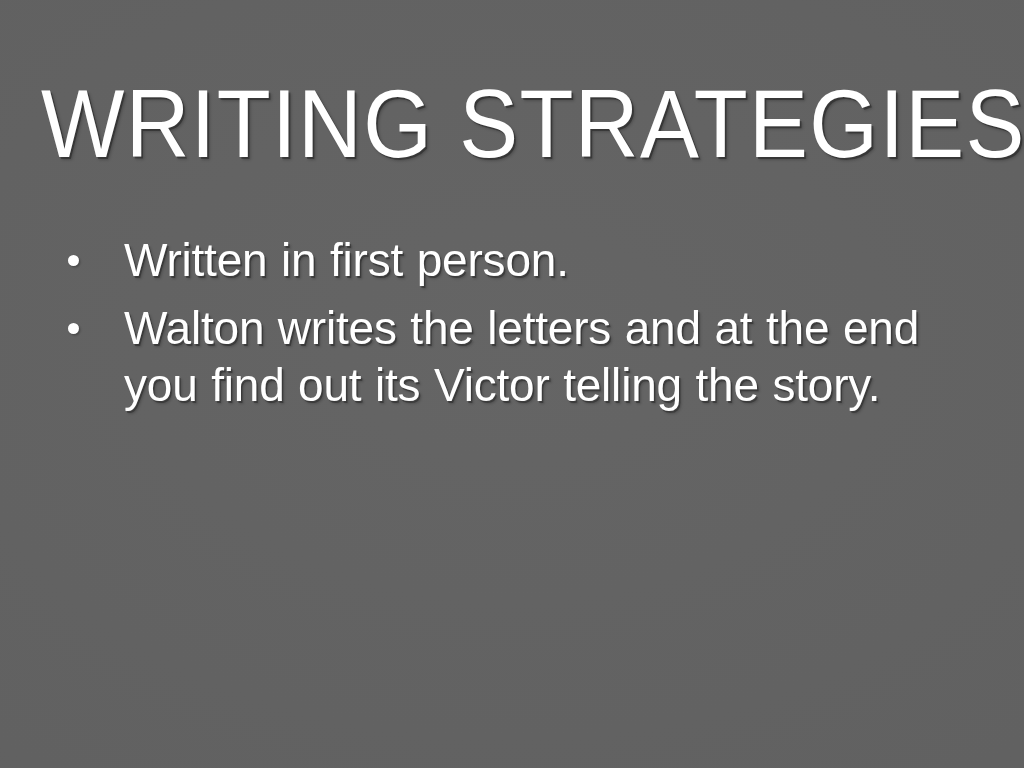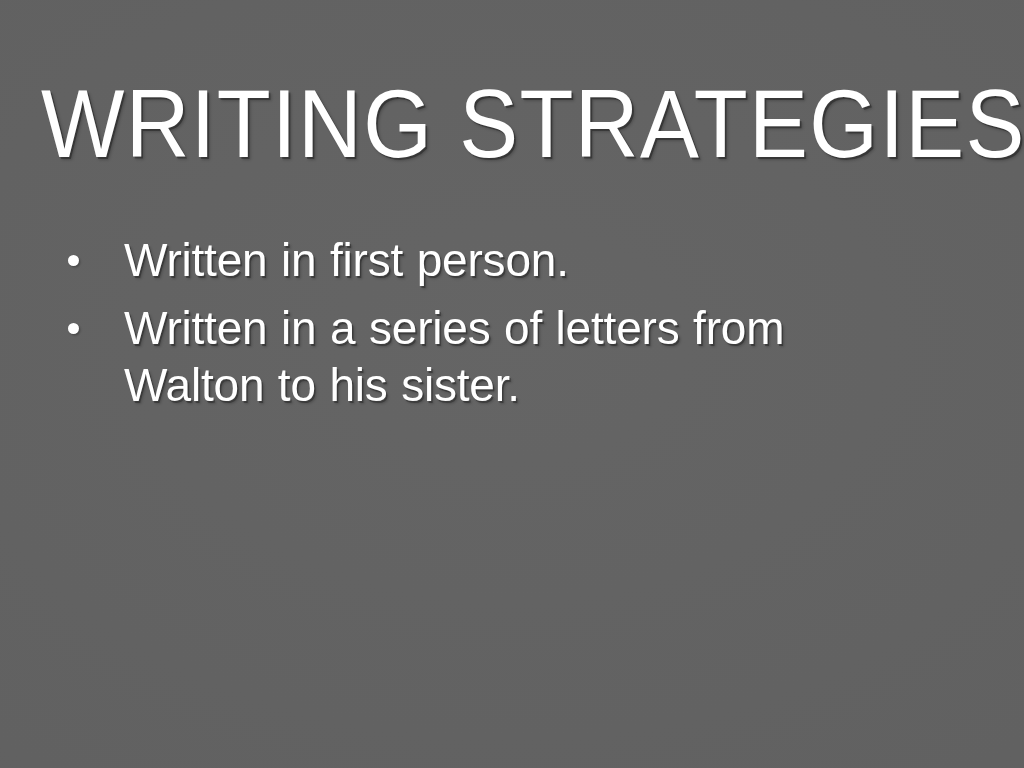--- a/index.html
+++ b/index.html
@@ -97,22 +97,22 @@
 
   <h1 class="slide-title">WRITING STRATEGIES</h1>
 
   <ul class="bullet-list">
 
     <li class="bullet-item">
       <span class="bullet-marker"></span>
       <span class="bullet-text">Written in first person.</span>
     </li>
 
-
     <li class="bullet-item">
       <span class="bullet-marker"></span>
-      <span class="bullet-text">Written in a series of letters from Walton to his sister.</span>
+      <span class="bullet-text">Walton writes the letters and at the end you find out its Victor telling the story.</span>
     </li>
+
 
 
   </ul>
 
 </div>
 
 </body></html>

